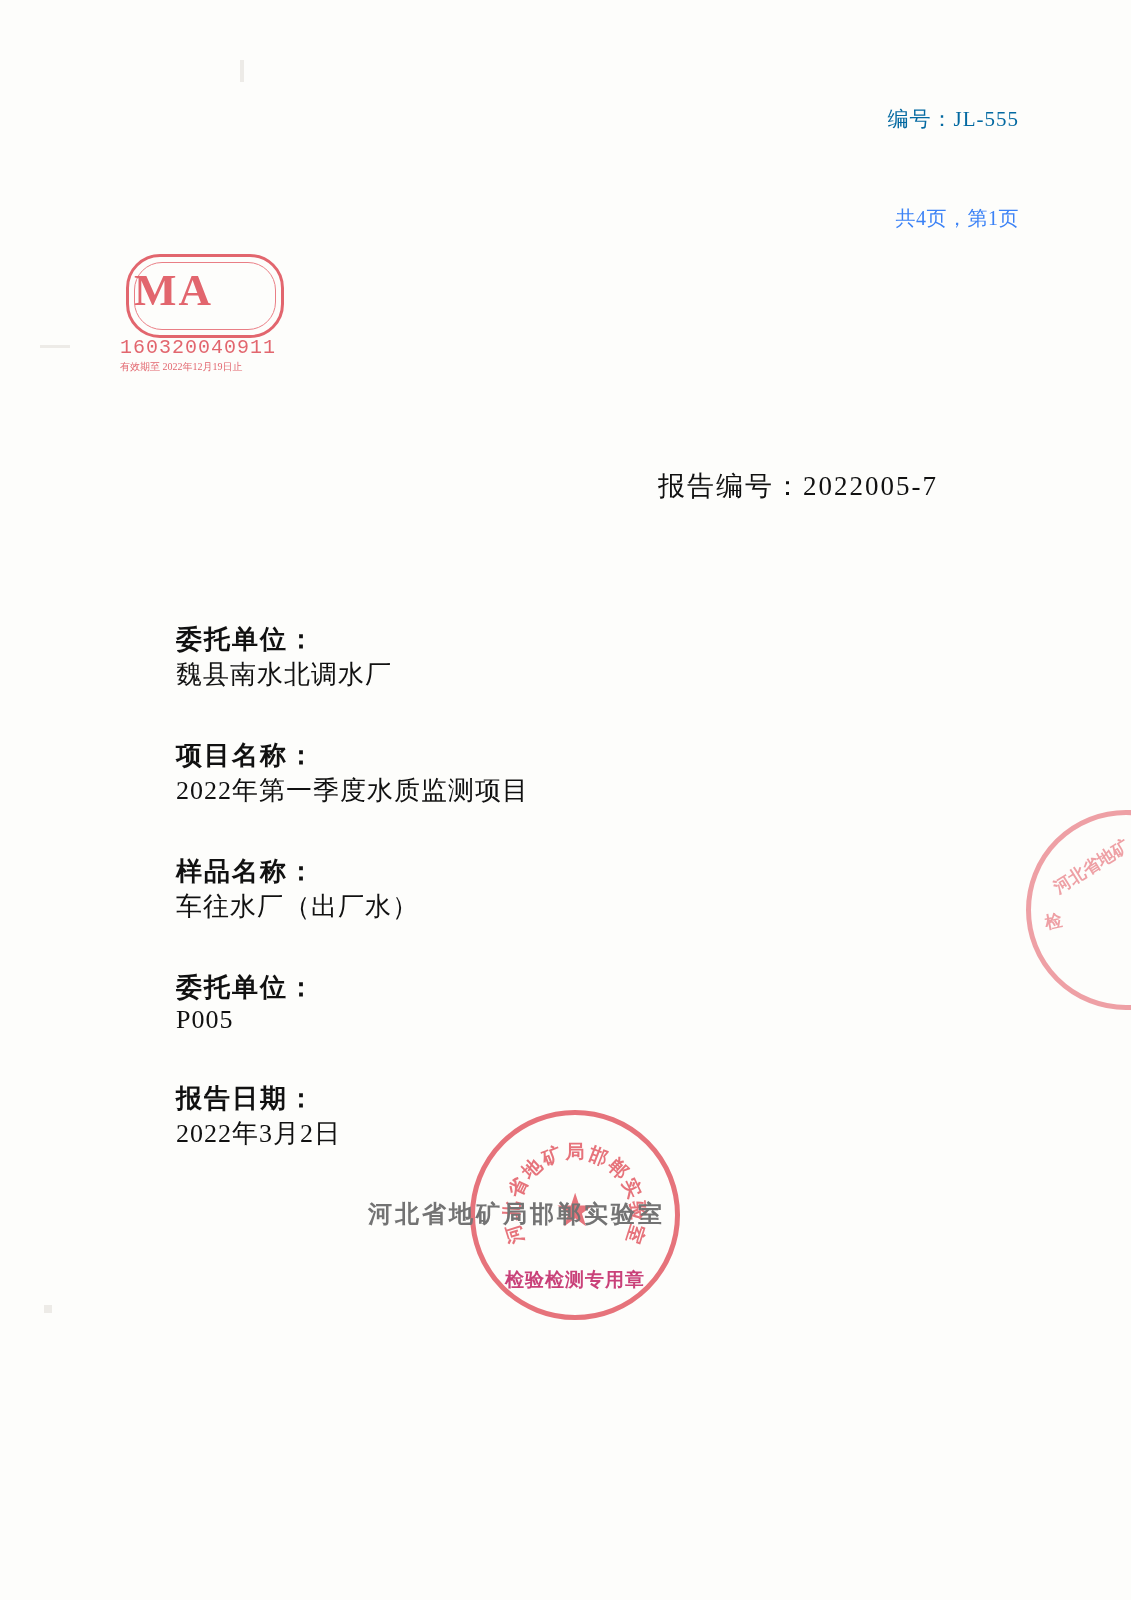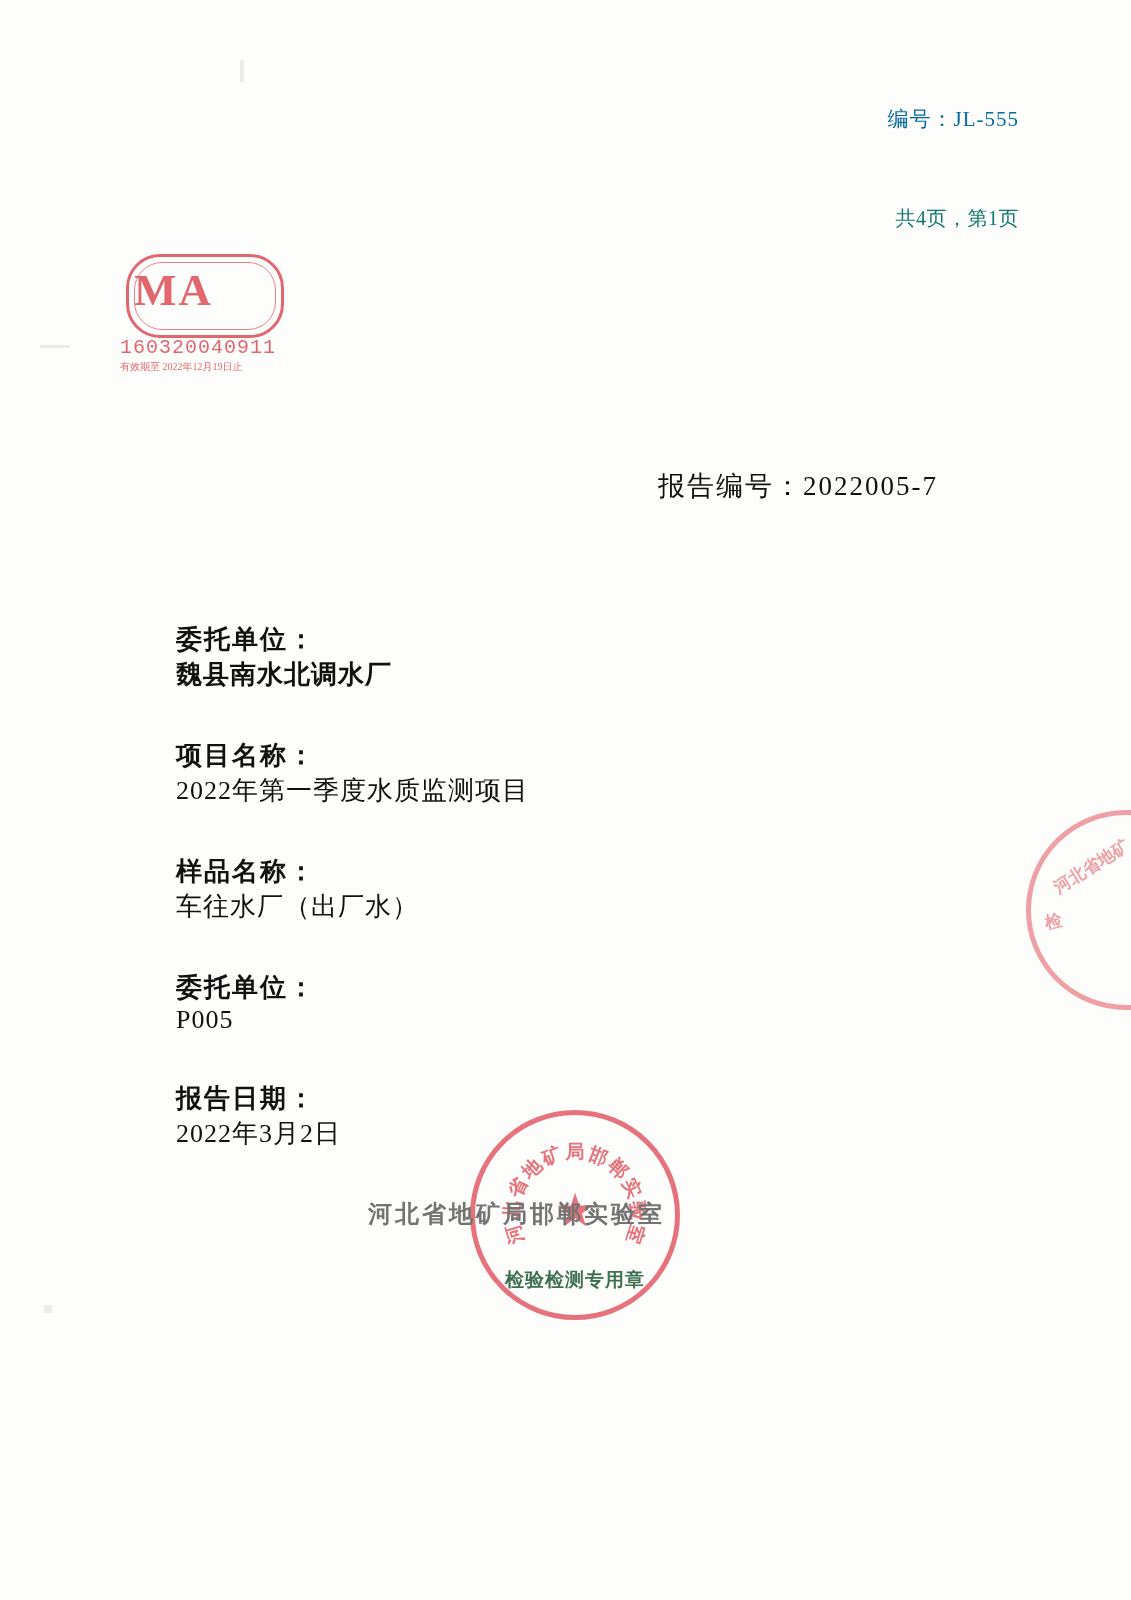--- a/index.html
+++ b/index.html
@@ -30,21 +30,21 @@
     letter-spacing: 1px;
     color: #0369a1;
     white-space: nowrap;
   }
   .page-count {
     position: absolute;
     top: 205px;
     right: 112px;
     font-size: 20px;
     letter-spacing: 0.5px;
-    color: #0f766e;
+    color: #3b82f6;
     white-space: nowrap;
   }
 
   
   .ma-seal {
     position: absolute;
     left: 120px;
     top: 248px;
     width: 180px;
     height: 155px;
@@ -152,21 +152,21 @@
     white-space: nowrap;
     font-family: "Liberation Serif", serif;
   }
   .field-value {
     margin-left: 8px;
     letter-spacing: 1px;
     white-space: nowrap;
     font-family: "Liberation Serif", serif;
   }
   .field-value.bold {
-    font-weight: bold;
+    font-weight: normal;
   }
 
   
   .org-line {
     position: absolute;
     top: 1198px;
     left: 368px;
     font-size: 24px;
     font-weight: bold;
     letter-spacing: 3px;
@@ -213,21 +213,21 @@
   }
   .round-stamp .bottom-text {
     position: absolute;
     left: 0;
     bottom: 22px;
     width: 200px;
     text-align: center;
     font-size: 19px;
     font-weight: bold;
     letter-spacing: 1px;
-    color: #14532d;
+    color: #be185d;
   }
 
   
   .edge-stamp {
     position: absolute;
     right: -95px;
     top: 810px;
     width: 190px;
     height: 190px;
     border: 5px solid #e2555f;

